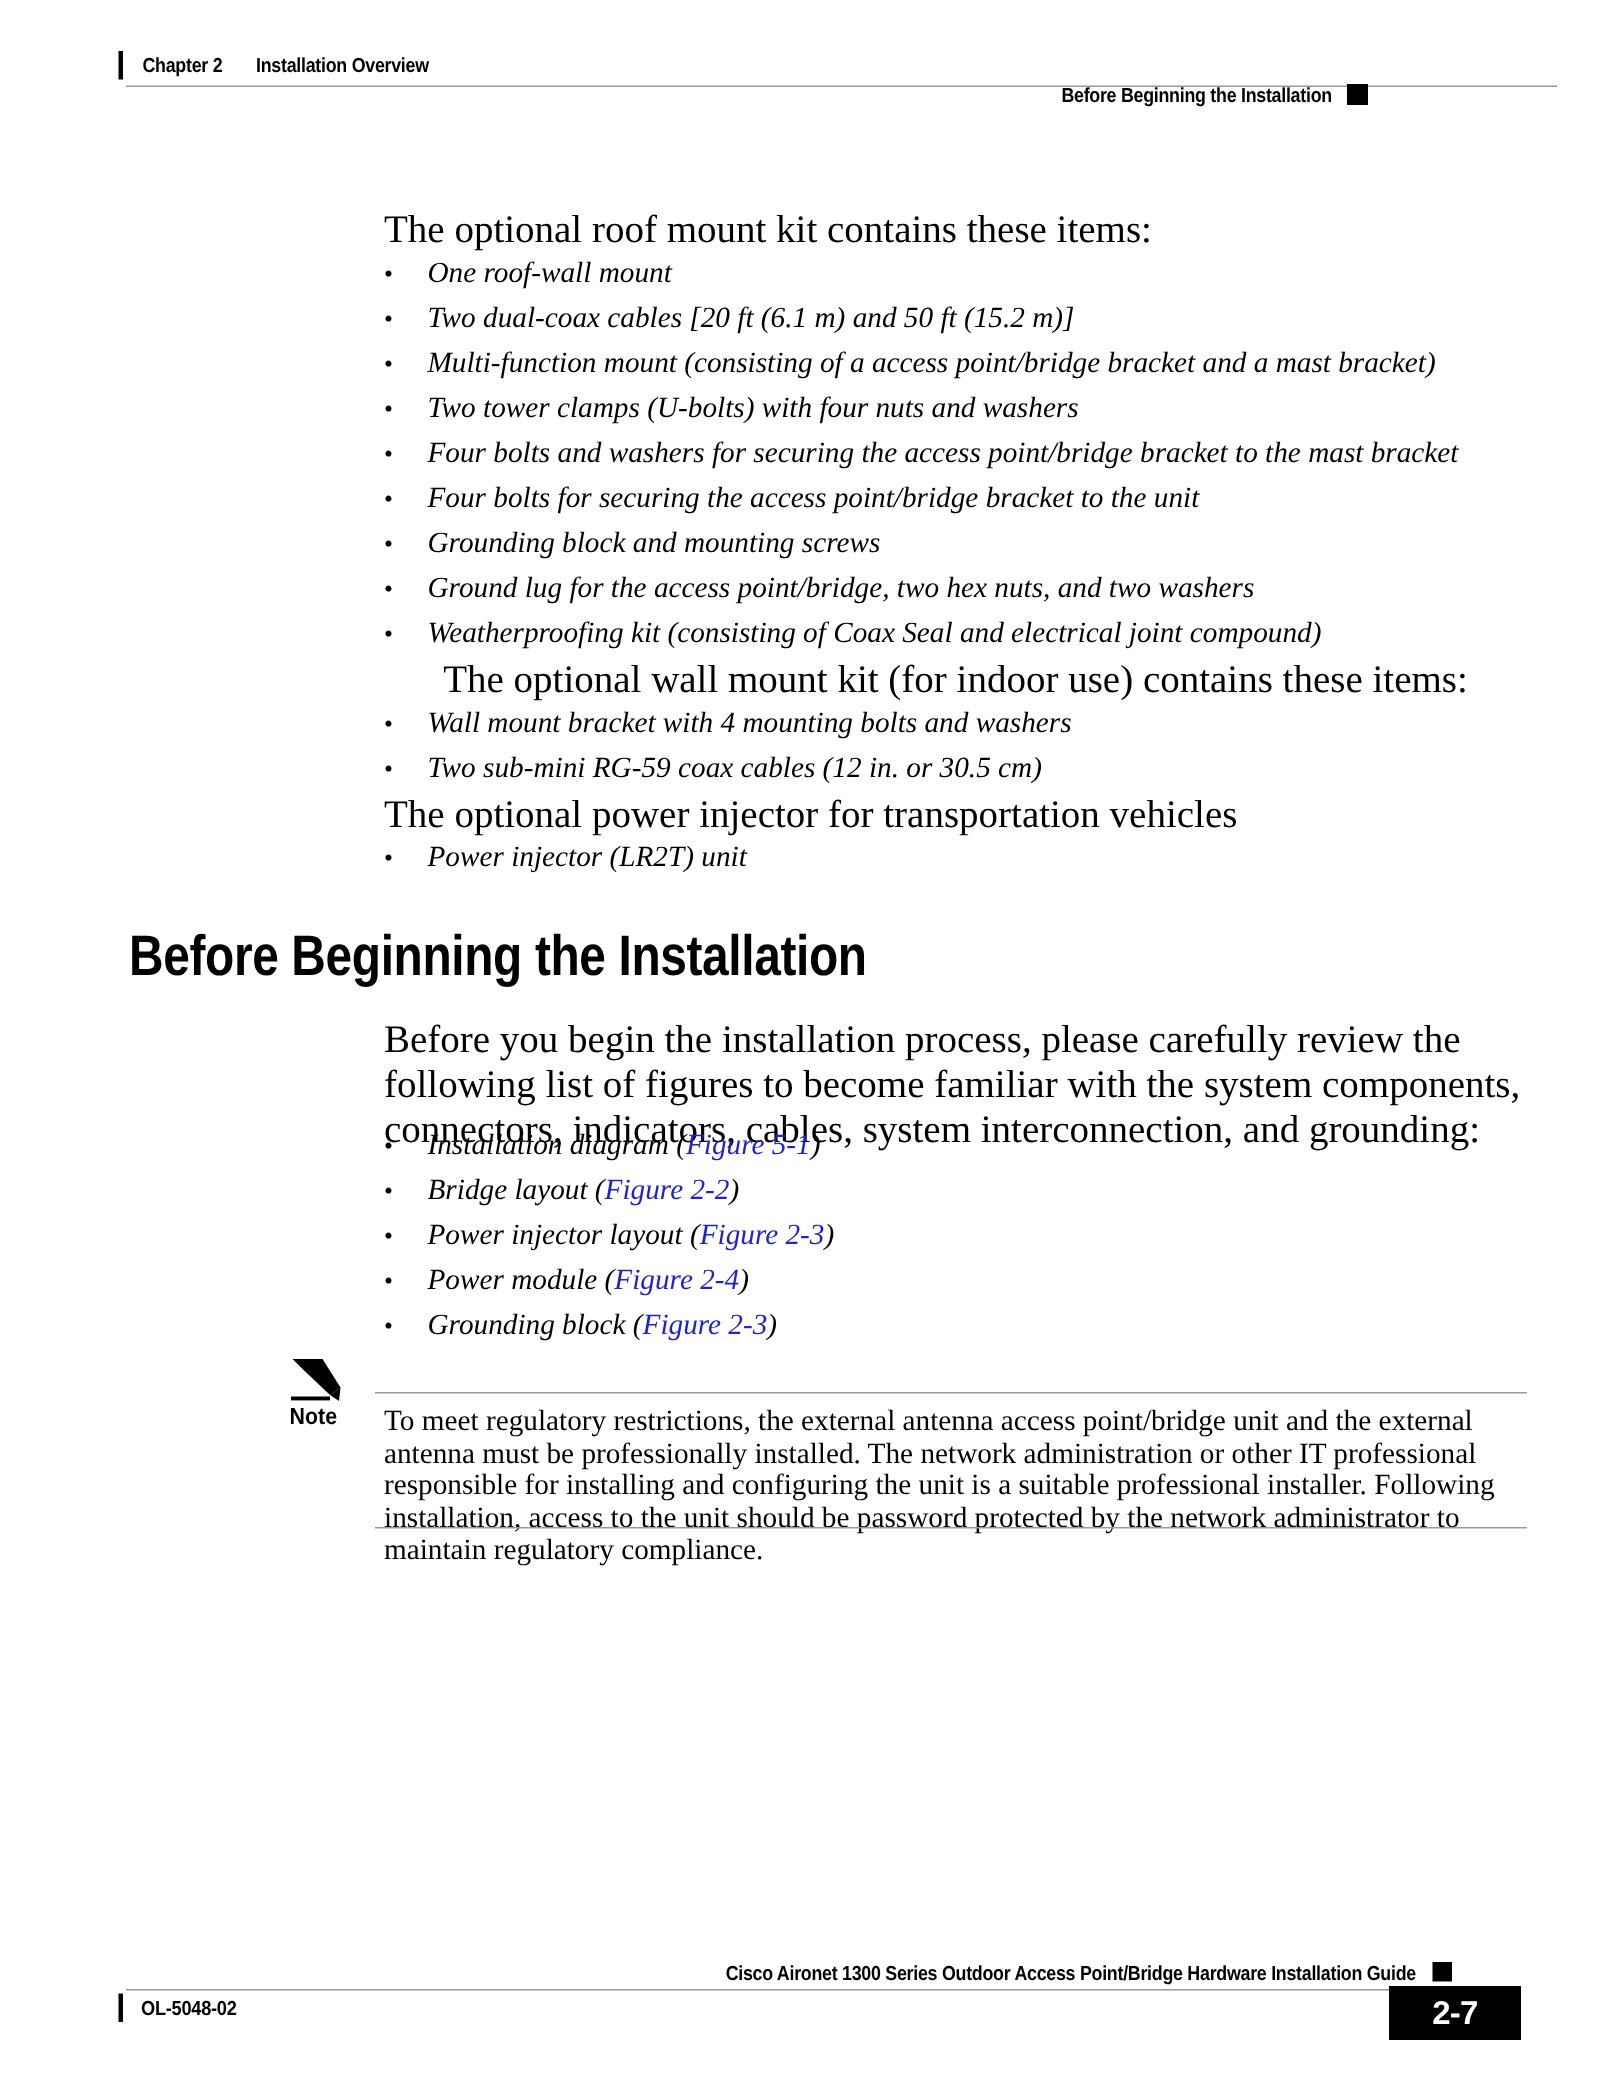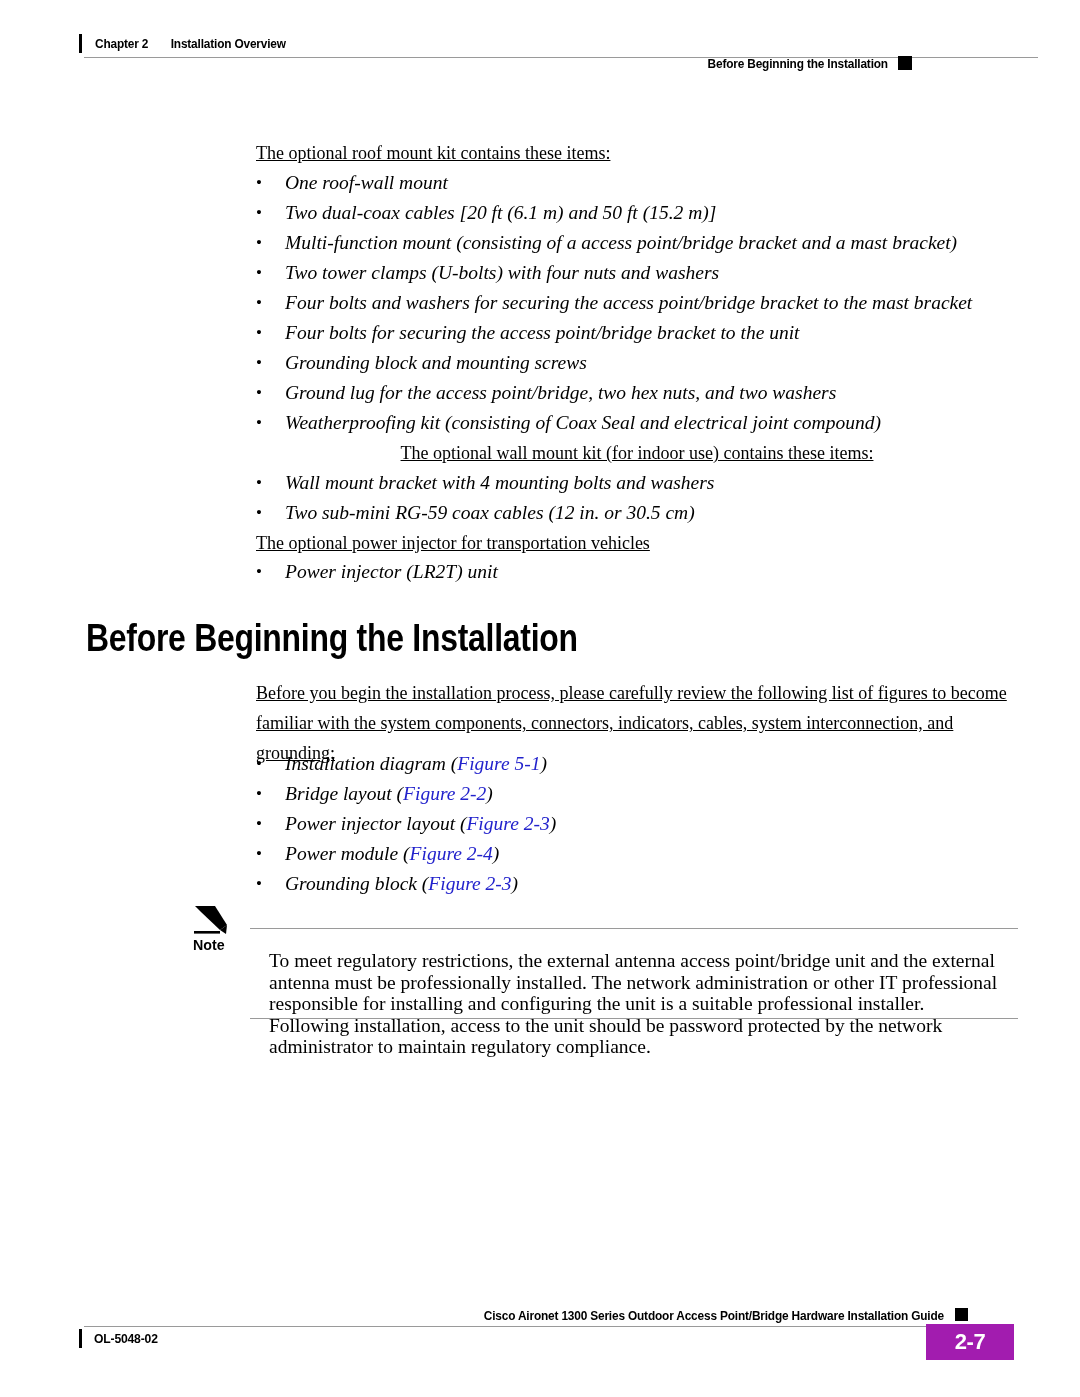--- a/index.html
+++ b/index.html
@@ -83,24 +83,23 @@
     position: absolute;
     left: 0;
     top: 0;
     width: 1080px;
   }
 
   .para {
     position: absolute;
     left: 256px;
     width: 762px;
-    font-size: 18px;
+    font-size: 26px;
     line-height: 30px;
     text-align: left;
-    text-decoration: underline;
   }
 
   .bullet-row {
     position: absolute;
     left: 256px;
     width: 768px;
     font-size: 19.5px;
     line-height: 30px;
   }
   .bullet-row .dot {
@@ -176,21 +175,21 @@
     transform-origin: left center;
   }
   .note-text {
     position: absolute;
     left: 252px;
     top: 33px;
     width: 766px;
     font-size: 19.5px;
     line-height: 21.5px;
   }
-  .note-text p { margin: 17px; }
+  .note-text p { margin: 4px; }
 
   
   .footer {
     position: absolute;
     left: 0;
     top: 1300px;
     width: 1036px;
     height: 97px;
   }
   .ftr-title {
@@ -240,21 +239,21 @@
     transform: scaleX(0.9);
     transform-origin: left center;
     white-space: nowrap;
   }
   .page-box {
     position: absolute;
     right: 22px;
     top: 24px;
     width: 88px;
     height: 36px;
-    background: #a21caf;
+    background: #000000;
     color: #fff;
     font-family: "Liberation Sans Narrow", "Liberation Sans", sans-serif;
     font-weight: bold;
     font-size: 22px;
     display: flex;
     align-items: center;
     justify-content: center;
     letter-spacing: -0.5px;
   }
 </style>

